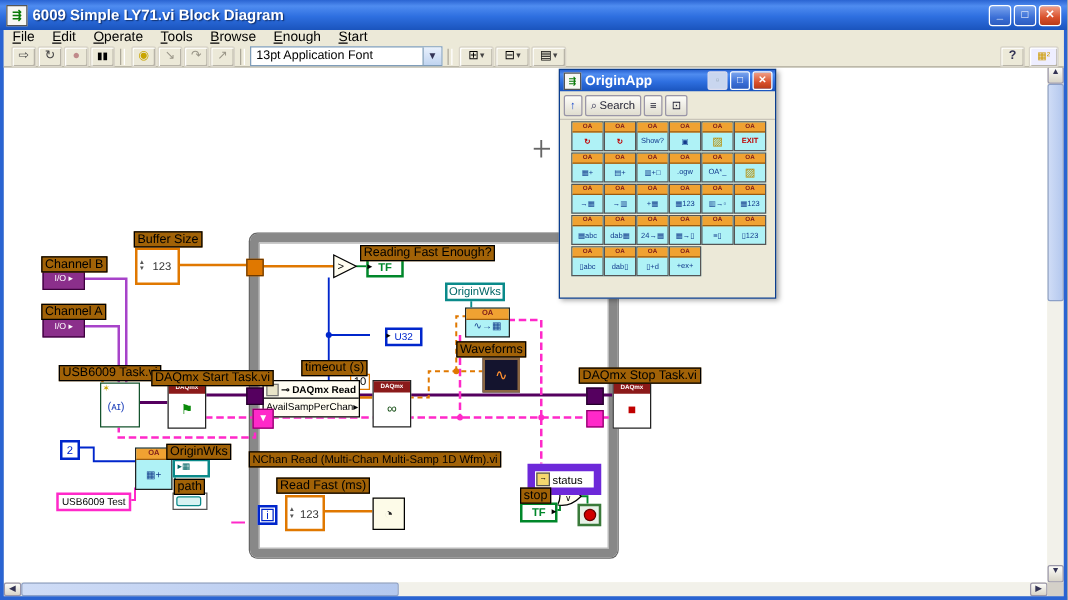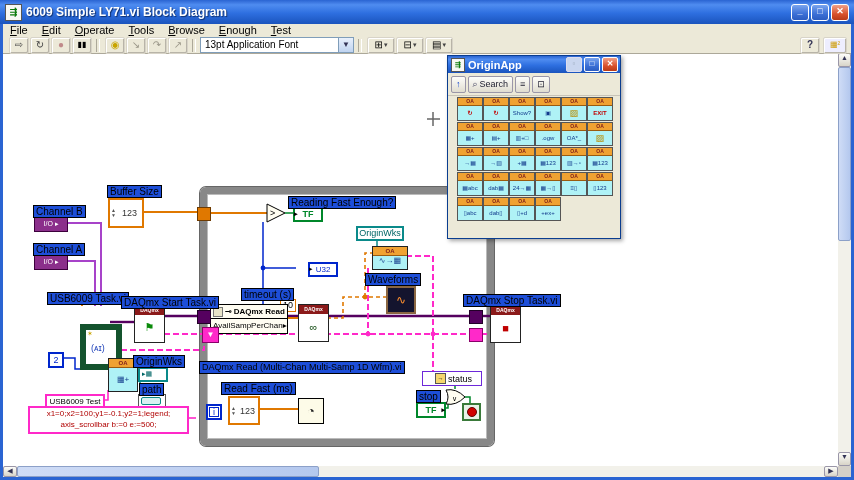--- a/index.html
+++ b/index.html
@@ -31,21 +31,21 @@
   .tb.gray{color:#9a9688;}
   .sep{width:2px;height:13px;margin:0 4px;border-left:1px solid #aca899;border-right:1px solid #fff;}
   .fontbox{height:14px;width:148px;background:#fff;border:1px solid #7f9db9;font-size:10px;
     line-height:13px;padding-left:4px;color:#000;display:flex;}
   .fontbox .dd{margin-left:auto;width:14px;background:linear-gradient(#e8f0fc,#c0d4f0);
     border-left:1px solid #7f9db9;text-align:center;font-size:8px;line-height:13px;color:#335;}
   .tb.dd2{width:26px;display:flex;align-items:center;justify-content:center;gap:1px;}
   .tb.dd2 i{font-style:normal;font-size:7px;color:#444;}
   
   .diagram{left:3px;top:53px;width:835px;height:413px;background:#fff;z-index:1;}
-  .lbl{z-index:8;background:#1d4ed8;border:1px solid #000;font-size:10px;line-height:11px;
+  .lbl{z-index:8;background:#a16207;border:1px solid #000;font-size:10px;line-height:11px;
        padding:0 2px;white-space:nowrap;color:#000;}
   .lbl.sm{font-size:9px;}
   .loop{z-index:4;border:7px solid #888;border-radius:6px;box-shadow:inset 0 0 0 1px #bbb,0 0 0 1px #666;}
   svg.wires{left:0;top:0;z-index:5;pointer-events:none;}
   .node{z-index:6;}
   .tunnel{z-index:7;}
   
   .daqnode{width:29px;height:36px;border:1px solid #222;background:#fff;}
   .daqnode .hdr{height:9px;background:#8b1a1a;color:#fff;font-size:5px;line-height:9px;text-align:center;font-weight:bold;}
   .daqnode .bdy{height:25px;display:flex;align-items:center;justify-content:center;font-size:11px;}
@@ -113,21 +113,21 @@
   <div class="abs frame" style="left:851px;top:24px;width:3px;height:456px"></div>
   <div class="abs frame" style="left:0;top:477px;width:854px;height:3px"></div>
 
   <div class="abs menubar" id="menubar">
       <span class="menu-item">File</span>
       <span class="menu-item">Edit</span>
       <span class="menu-item">Operate</span>
       <span class="menu-item">Tools</span>
       <span class="menu-item">Browse</span>
       <span class="menu-item">Enough</span>
-      <span class="menu-item">Test</span>
+      <span class="menu-item">Start</span>
     </div>
 
   <div class="abs toolbar">
     <div class="tb" style="margin-left:6px;color:#444">⇨</div>
     <div class="tb" style="color:#444">↻</div>
     <div class="tb" style="color:#c08a8a">●</div>
     <div class="tb" style="font-size:8px">▮▮</div>
     <div class="sep"></div>
     <div class="tb" style="color:#c8a400">◉</div>
     <div class="tb gray">↘</div>
@@ -213,21 +213,21 @@
 
   <div class="abs lbl" style="left:33px;top:205px">Channel B</div>
   <div class="io-ctl" style="left:34px;top:217px;width:32px;height:13px">
     <span>I/O</span> ▸</div>
 
   <div class="abs lbl" style="left:33px;top:243px">Channel A</div>
   <div class="io-ctl" style="left:34px;top:255px;width:32px;height:13px">
     <span>I/O</span> ▸</div>
 
   <div class="abs lbl" style="left:47px;top:292px">USB6009 Task.vi</div>
-  <div class="abs node" style="left:80px;top:324px;width:30px;height:34px;border:6px solid #14532d;background:#fff">
+  <div class="abs node" style="left:80px;top:306px;width:30px;height:34px;border:1px solid #14532d;background:#fff">
     <span style="position:absolute;left:1px;top:0;font-size:7px;color:#c8a400">✶</span>
     <span style="position:absolute;left:5px;top:13px;font-size:9px;color:#2244bb">(ᴀɪ)</span>
   </div>
 
   <div class="abs lbl" style="left:121px;top:296px">DAQmx Start Task.vi</div>
   <div class="abs node daqnode" style="left:134px;top:305px">
     <div class="hdr">DAQmx</div>
     <div class="bdy" style="color:#0a8a0a">⚑</div>
   </div>
 
@@ -256,41 +256,41 @@
   </div>
 
   <div class="abs node daqnode" style="left:298px;top:304px;height:36px">
     <div class="hdr">DAQmx</div>
     <div class="bdy">
         <span style="color:#104a10">∞</span>
       </div>
   </div>
 
 
-  <div class="abs lbl sm" style="left:199px;top:361px">DAQmx Read (Multi-Chan Multi-Samp 1D Wfm).vi</div>
+  <div class="abs lbl sm" style="left:199px;top:361px">NChan Read (Multi-Chan Multi-Samp 1D Wfm).vi</div>
 
   <div class="teal" style="left:356px;top:226px;width:44px;height:11px;font-size:9px;line-height:11px;text-align:center">OriginWks</div>
   <div class="abs node oanode" style="left:372px;top:246px;width:34px;height:22px">
     <div class="hdr">OA</div>
     <div class="bdy">∿→▦</div>
   </div>
 
   <div class="abs lbl" style="left:365px;top:273px">Waveforms</div>
   <div class="grph" style="left:386px;top:286px;width:26px;height:24px">∿</div>
 
   <div class="abs lbl" style="left:221px;top:382px">Read Fast (ms)</div>
   <div class="ctl-num" style="left:228px;top:396px;width:28px;height:25px">
     <div class="spin">▲<br>▼</div>
     <div class="v">123</div>
   </div>
   <div class="abs node" style="left:298px;top:398px;width:24px;height:24px;border:1px solid #000;background:#fdfbe8;display:flex;align-items:center;justify-content:center">
     <span style="font-size:12px;color:#222">◔</span>
   </div>
 
-  <div class="abs node" style="left:422px;top:371px;width:46px;height:13px;border:1px solid #6d28d9;background:#fff;display:flex;align-items:center;gap:2px;padding-left:12px">
+  <div class="abs node" style="left:422px;top:371px;width:46px;height:13px;border:6px solid #6d28d9;background:#fff;display:flex;align-items:center;gap:2px;padding-left:1px">
     <span class="sq" style="width:9px;height:9px;background:#f5d76e;border:1px solid #555;font-size:6px;line-height:8px;text-align:center">→</span>
     <span style="font-size:9px">status</span>
   </div>
 
   <div class="abs lbl" style="left:416px;top:390px">stop</div>
   <div class="tf" style="left:416px;top:402px;width:26px;height:12px;line-height:12px">
     <span>TF</span><span class="nub" style="right:-1px;top:2px">▸</span></div>
 
   <div class="abs node" style="left:462px;top:403px;width:15px;height:14px;border:2px solid #3a7a3a;background:#e8f2e8;display:flex;align-items:center;justify-content:center">
     <span style="width:8px;height:8px;border-radius:50%;background:#d00000;border:1px solid #600"></span>
@@ -308,24 +308,20 @@
   <div class="abs lbl" style="left:133px;top:355px">OriginWks</div>
   <div class="teal" style="left:138px;top:367px;width:24px;height:11px;font-size:7px;line-height:10px;padding-left:2px">▸▦</div>
 
   <div class="abs lbl" style="left:139px;top:383px">path</div>
   <div class="abs node" style="left:138px;top:394px;width:26px;height:12px;border:1px solid #555;background:#fff">
     <span style="position:absolute;left:2px;top:2px;width:18px;height:6px;border:1px solid #0a8a8a;border-radius:2px;background:#d8f2f2"></span>
   </div>
 
   <div class="pinkbox" style="left:45px;top:394px;width:56px;height:11px;font-size:8px;line-height:11px;text-align:center;color:#000">USB6009 Test</div>
 
-  <div class="pinkbox" style="left:28px;top:406px;width:157px;height:24px;font-size:8px;line-height:11px;text-align:center">
-    <span>x1=0;x2=100;y1=-0.1;y2=1;legend;</span><br>
-    <span>axis_scrollbar b:=0 e:=500;</span>
-  </div>
 
   <div class="abs palette">
     <div class="pal-title">
       <div class="app-ico">⇶</div>
       <span>OriginApp</span>
       <div style="margin-left:auto;display:flex;gap:2px;margin-right:2px">
         <div class="pal-cap dim">▫</div>
         <div class="pal-cap">□</div>
         <div class="pal-cap close">✕</div>
       </div>

